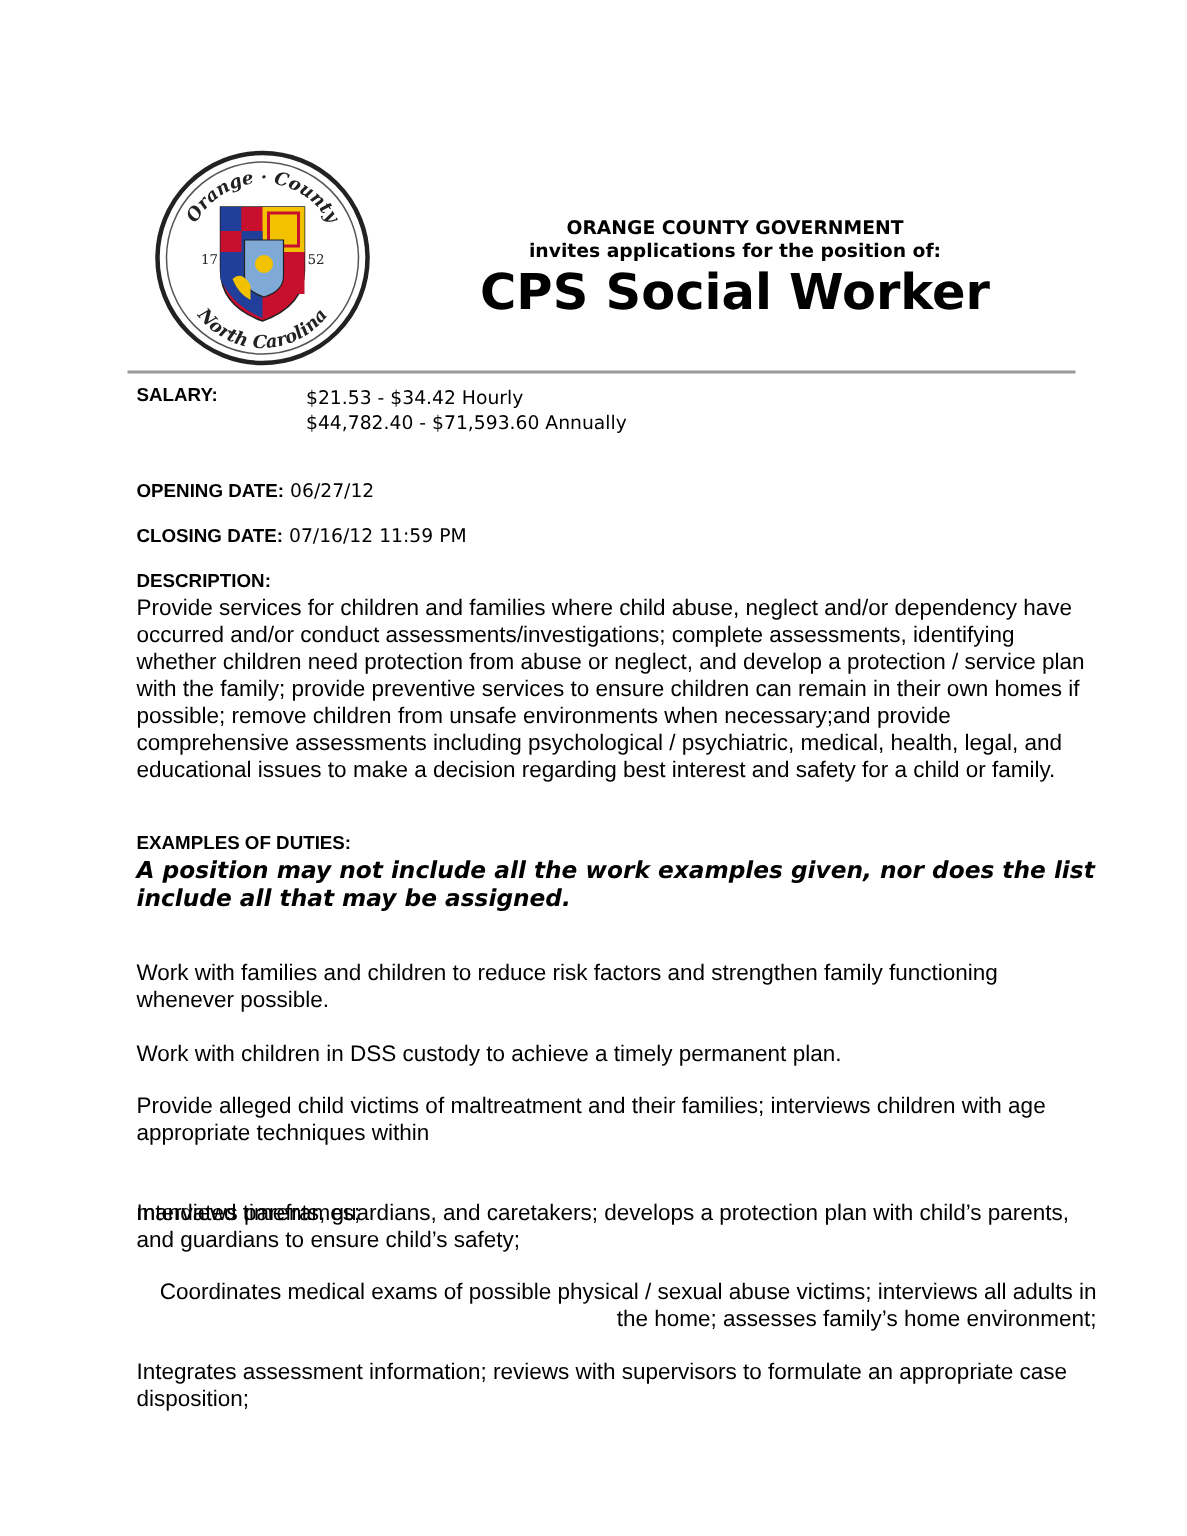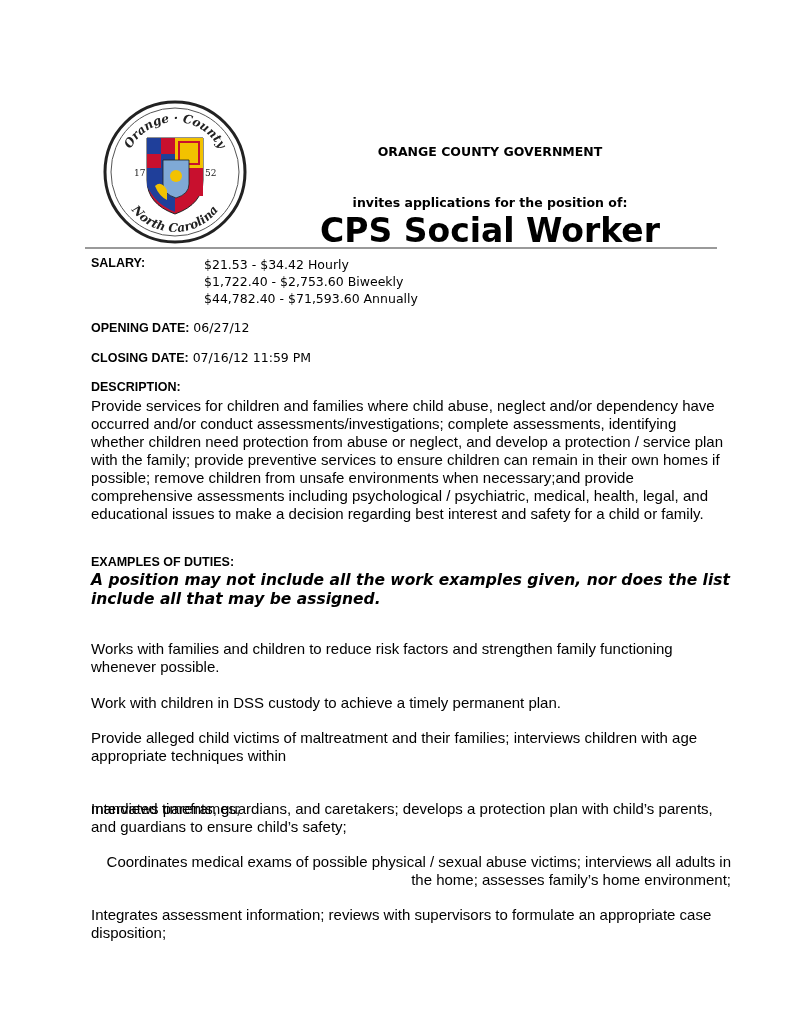--- a/index.html
+++ b/index.html
@@ -1,20 +1,20 @@
 <!DOCTYPE html>
 <html><head>
 <meta charset="utf-8">
 <style>
   html, body { margin:0; padding:0; background:#ffffff; }
   body { width:791px; height:1024px; position:relative; overflow:hidden; color:#000; }
   .seal { position:absolute; left:103px; top:100px; width:144px; height:144px; }
   .header { position:absolute; left:320px; top:144px; width:340px; text-align:center; font-family:"DejaVu Sans", sans-serif; }
   .org { font-weight:bold; font-size:12.5px; line-height:15px; }
-  .invite { font-weight:bold; font-size:12.5px; line-height:15px;margin-top:36px; }
+  .invite { font-weight:bold; font-size:12.5px; line-height:15px; }
   .title { font-weight:bold; font-size:33px; line-height:38px; margin-top:2px; letter-spacing:0px; }
   .rule { position:absolute; left:85px; top:247px; width:632px; height:2px; background:#9a9a9a; }
   .lbl { font-family:Liberation Sans, sans-serif; font-weight:bold; font-size:12.5px; }
   .val { font-family:"DejaVu Sans", sans-serif; font-size:12.5px; }
   .salary { position:absolute; left:91px; top:256px; }
   .salary .lbl { position:absolute; left:0; top:0; width:100px; }
   .salary .vals { position:absolute; left:113px; top:0; width:400px; }
   .salary .vals div { line-height:17px; white-space:nowrap; }
   .line { position:absolute; left:91px; white-space:nowrap; }
   .body { font-family:"Liberation Sans", sans-serif; font-size:15px; line-height:18px; }
@@ -62,37 +62,36 @@
   <div class="invite">invites applications for the position of:</div>
   <div class="title">CPS Social Worker</div>
 </div>
 
 <div class="rule"></div>
 
 <div class="salary">
   <div class="lbl">SALARY:</div>
   <div class="vals val">
     <div>$21.53 - $34.42 Hourly</div>
-    <div>$1,722.40 - $2,753.60 Biweekly</div>
     <div>$44,782.40 - $71,593.60 Annually</div>
   </div>
 </div>
 
 <div class="line" style="top:318px;">
   <span class="lbl">OPENING DATE:</span><span class="val"> 06/27/12</span>
 </div>
 <div class="line" style="top:348px;">
   <span class="lbl">CLOSING DATE:</span><span class="val"> 07/16/12 11:59 PM</span>
 </div>
 
 <div class="line lbl" style="top:380px;">DESCRIPTION:</div>
 <div class="desc body">Provide services for children and families where child abuse, neglect and/or dependency have occurred and/or conduct assessments/investigations; complete assessments, identifying whether children need protection from abuse or neglect, and develop a protection / service plan with the family; provide preventive services to ensure children can remain in their own homes if possible; remove children from unsafe environments when necessary;and provide comprehensive assessments including psychological / psychiatric, medical, health, legal, and educational issues to make a decision regarding best interest and safety for a child or family.</div>
 
 <div class="line lbl" style="top:555px;">EXAMPLES OF DUTIES:</div>
 <div class="italic-note">A position may not include all the work examples given, nor does the list include all that may be assigned.</div>
 
-<div class="duty body" style="top:640px;">Works with families and children to reduce risk factors and strengthen family functioning whenever possible.</div>
+<div class="duty body" style="top:640px;">Work with families and children to reduce risk factors and strengthen family functioning whenever possible.</div>
 <div class="duty body" style="top:694px;">Work with children in DSS custody to achieve a timely permanent plan.</div>
 <div class="duty body" style="top:729px;">Provide alleged child victims of maltreatment and their families; interviews children with age appropriate techniques within</div>
 <div class="duty body" style="top:800px;">mandated timeframes;</div>
 <div class="duty body" style="top:800px;">Interviews parents, guardians, and caretakers; develops a protection plan with child’s parents, and guardians to ensure child’s safety;</div>
 <div class="duty body" style="top:853px;text-align:right;">Coordinates medical exams of possible physical / sexual abuse victims; interviews all adults in the home; assesses family’s home environment;</div>
 <div class="duty body" style="top:906px;">Integrates assessment information; reviews with supervisors to formulate an appropriate case disposition;</div>
 
 </body></html>

